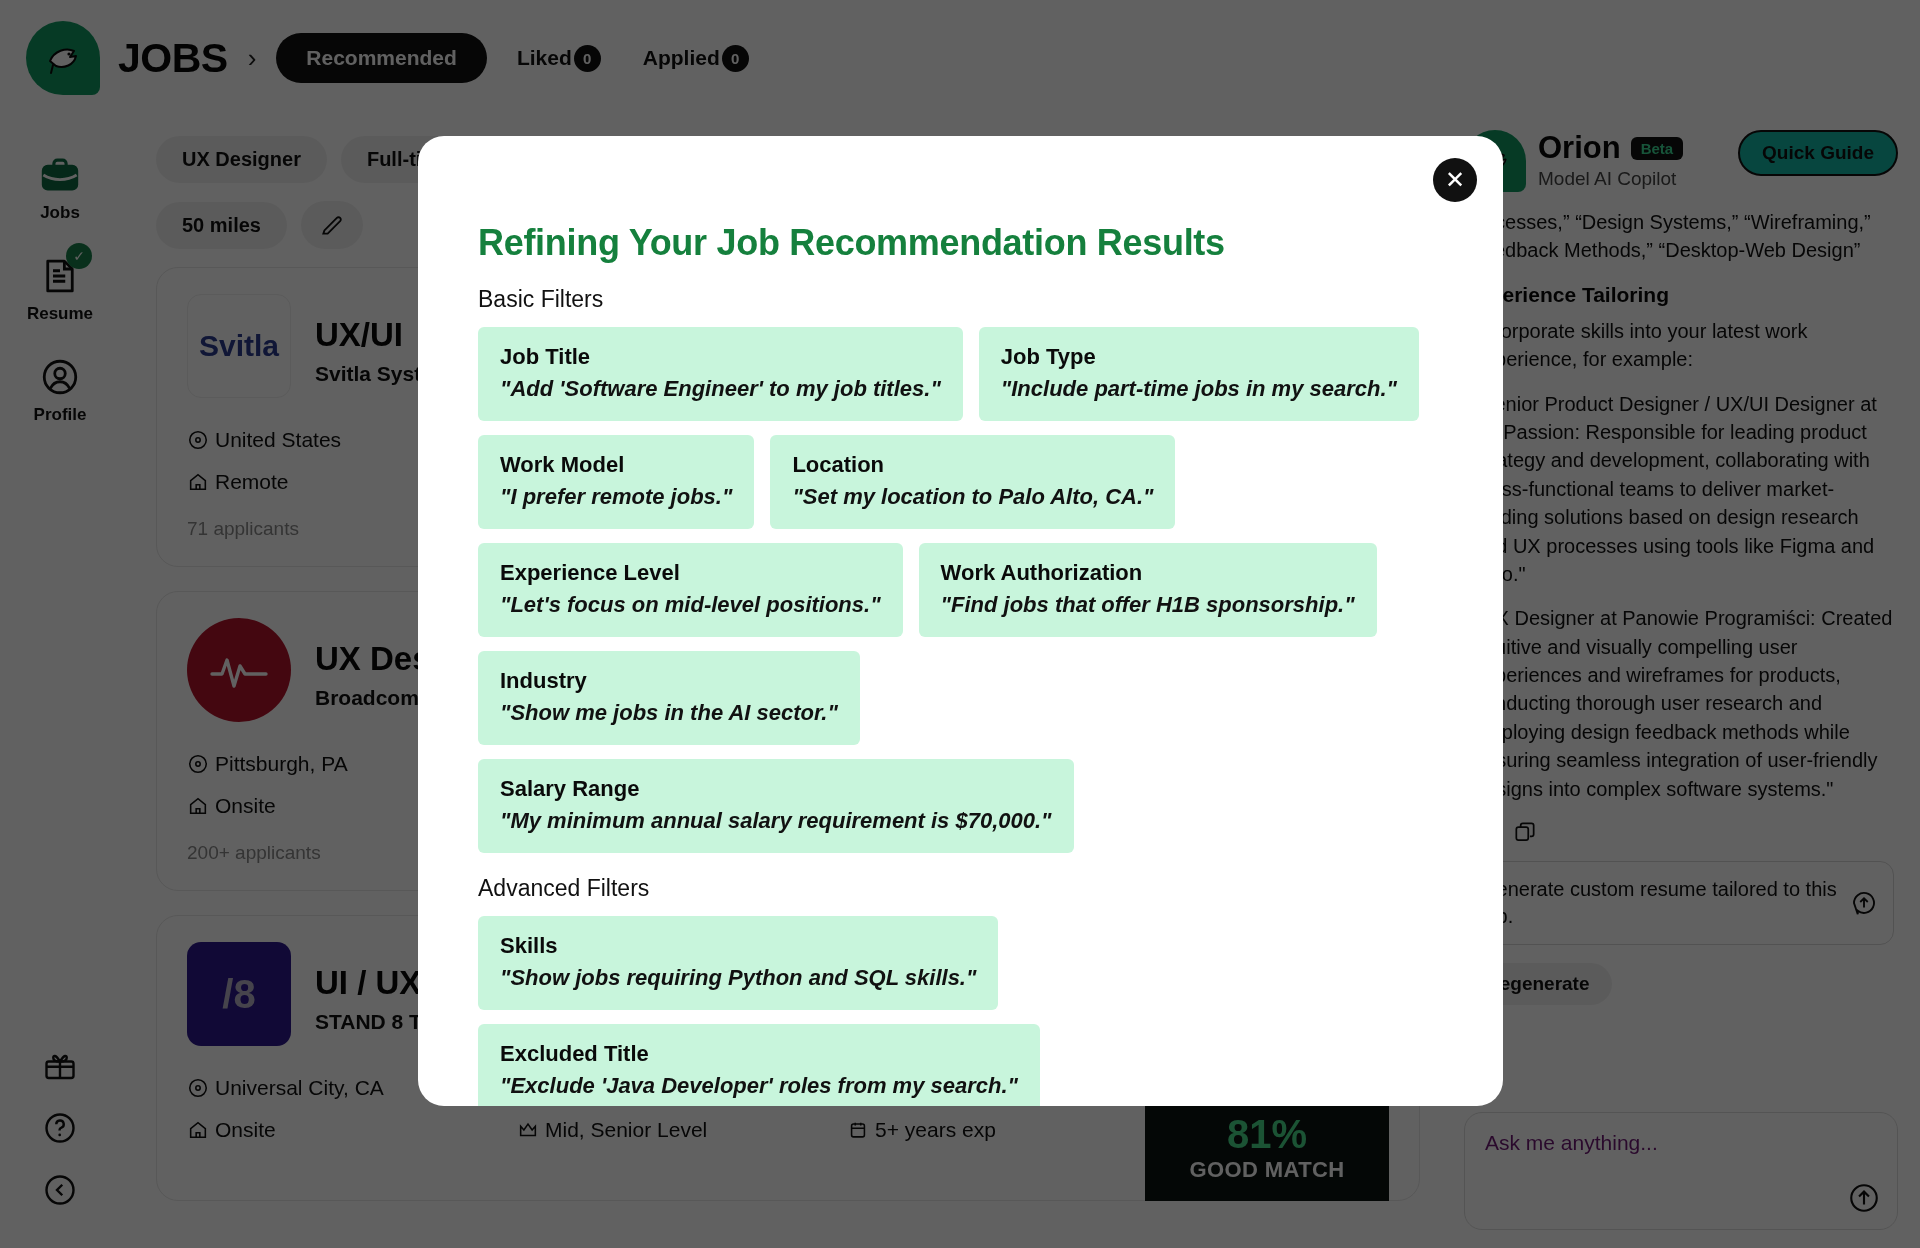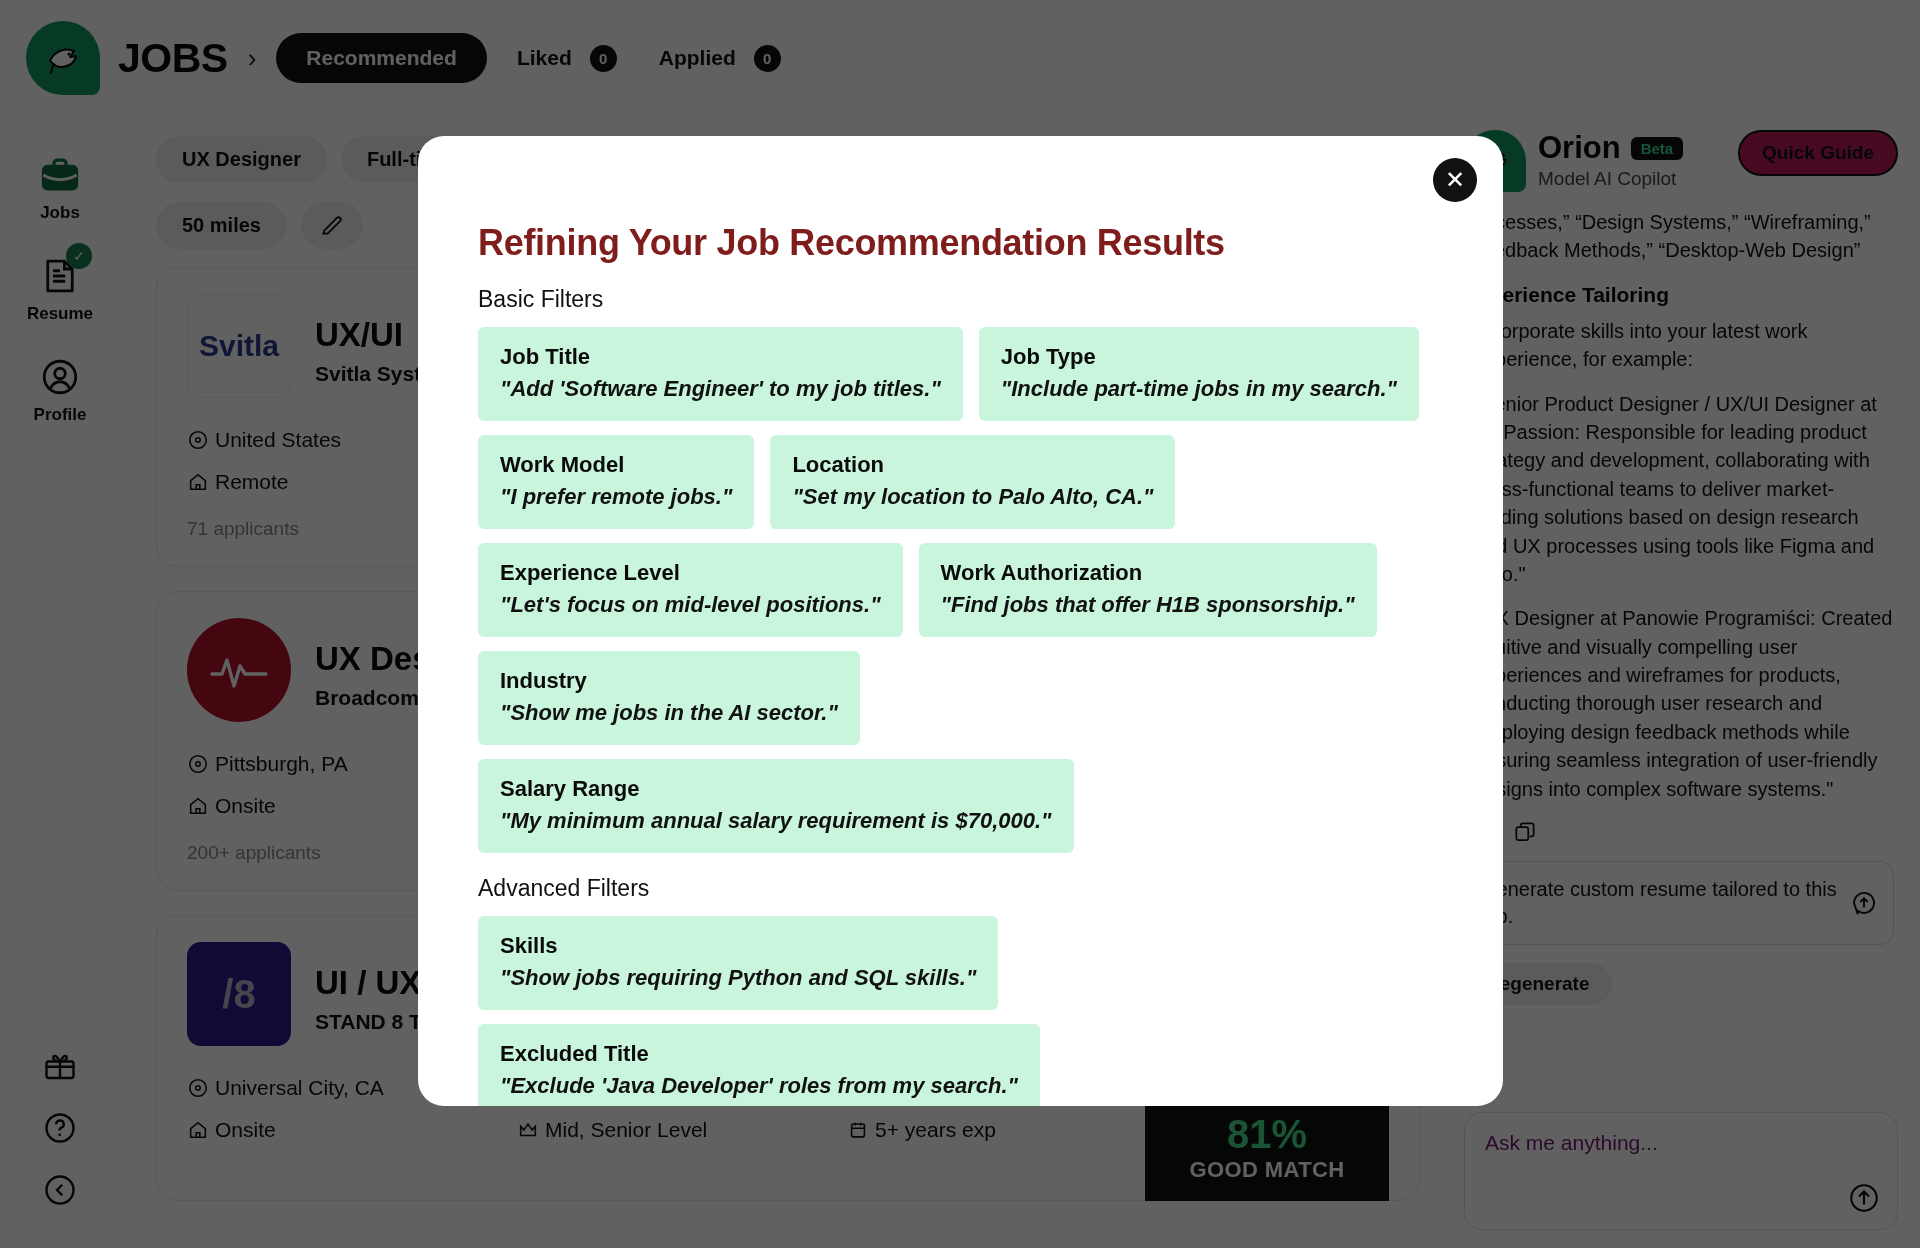--- a/index.html
+++ b/index.html
@@ -70,21 +70,21 @@
     border-radius: 999px;
     padding: 13px 30px;
     font-size: 21px;
     font-weight: 600;
     border: none;
     cursor: pointer;
   }
   .tab-plain {
     display: flex;
     align-items: center;
-    gap: 18px;
+    gap: 2px;
     font-size: 21px;
     font-weight: 600;
     color: #111;
     padding: 13px 12px;
     cursor: pointer;
   }
   .count-badge {
     background: #111;
     color: #fff;
     border-radius: 999px;
@@ -308,21 +308,21 @@
     margin-top: 2px;
   }
   .quick-guide {
     margin-left: auto;
     border: 2px solid #111;
     border-radius: 999px;
     padding: 10px 22px;
     font-size: 19px;
     font-weight: 700;
     color: #111;
-    background: #be185d;
+    background: #14b8a6;
     cursor: pointer;
     white-space: nowrap;
   }
   .orion-scroll {
     flex: 1;
     overflow: hidden;
     padding-right: 4px;
   }
   .o-p {
     font-size: 20px;
@@ -414,21 +414,21 @@
     cursor: pointer;
     display: flex;
     align-items: center;
     justify-content: center;
     font-size: 24px;
     z-index: 5;
   }
   .modal-title {
     font-size: 36px;
     font-weight: 800;
-    color: #7f1d1d;
+    color: #15803d;
     letter-spacing: -0.3px;
     margin-bottom: 22px;
   }
   .section-label {
     font-size: 23px;
     color: #111;
     margin-bottom: 14px;
     font-weight: 400;
   }
   .chips-wrap {

